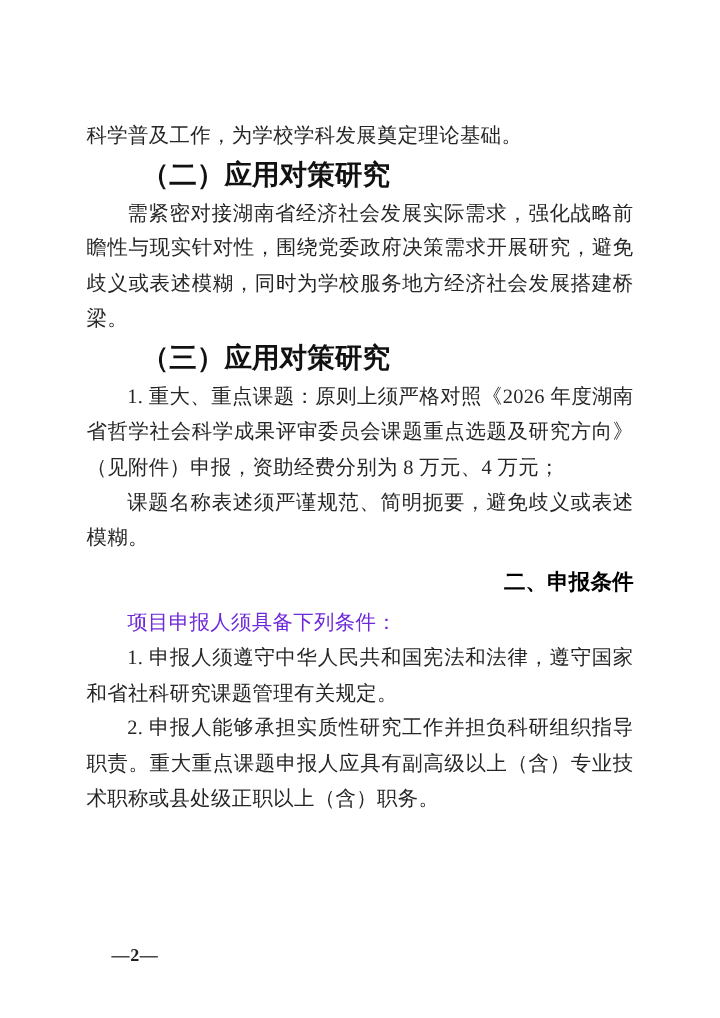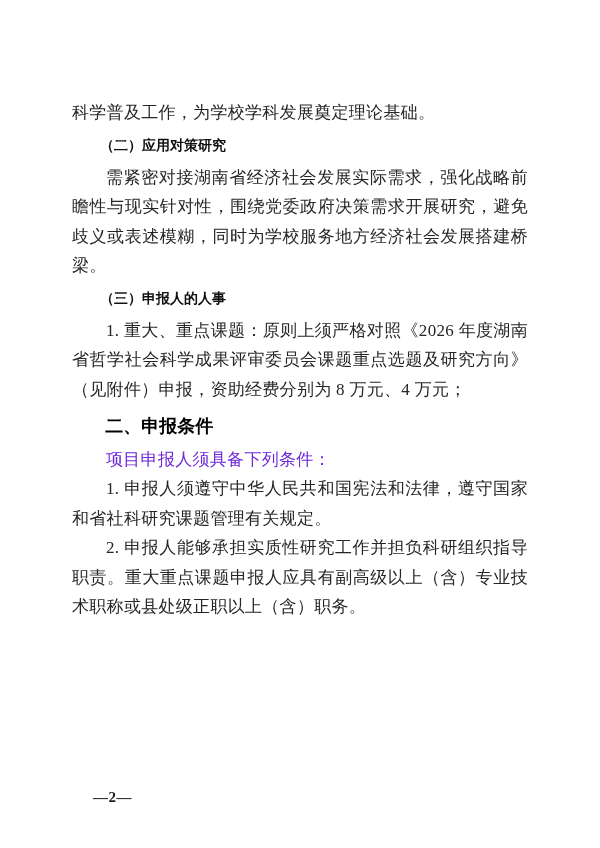--- a/index.html
+++ b/index.html
@@ -33,56 +33,58 @@
   }
   p.ind {
     text-indent: 2em;
   }
   p.bold {
     font-weight: normal;
     color: #6d28d9;
   }
   h3.kai {
     margin: 4px 0 2px 0;
-    font-size: 14px;
+    font-size: 23px;
     line-height: 29.4px;
     font-weight: bold;
     text-indent: 2em;
     color: #111;
     font-family: "Liberation Serif", "DejaVu Serif", serif;
   }
   h2.hei {
     margin: 7px 0 4px 0;
     font-size: 18px;
     line-height: 30px;
     font-weight: bold;
     text-indent: 1.85em;
     color: #000;
     font-family: "Liberation Sans", "DejaVu Sans", sans-serif;
+    text-align: right;
   }
   .footer {
     position: absolute;
     left: 93px;
     top: 789px;
     font-size: 15px;
     font-weight: bold;
     letter-spacing: 0.5px;
     color: #222;
     font-family: "Liberation Serif", "DejaVu Serif", serif;
   }
 </style>
 </head>
 <body>
 
 <div class="page">
   <div class="content">
     <p class="body">科学普及工作，为学校学科发展奠定理论基础。</p>
     <h3 class="kai">（二）应用对策研究</h3>
     <p class="body ind">需紧密对接湖南省经济社会发展实际需求，强化战略前瞻性与现实针对性，围绕党委政府决策需求开展研究，避免歧义或表述模糊，同时为学校服务地方经济社会发展搭建桥梁。</p>
-    <h3 class="kai">（三）申报人的人事</h3>
+    <h3 class="kai">（三）应用对策研究</h3>
     <p class="body ind">1. 重大、重点课题：原则上须严格对照《2026 年度湖南省哲学社会科学成果评审委员会课题重点选题及研究方向》（见附件）申报，资助经费分别为 8 万元、4 万元；</p>
+    <p class="body ind">课题名称表述须严谨规范、简明扼要，避免歧义或表述模糊。</p>
     <h2 class="hei">二、申报条件</h2>
     <p class="body ind bold">项目申报人须具备下列条件：</p>
     <p class="body ind">1. 申报人须遵守中华人民共和国宪法和法律，遵守国家和省社科研究课题管理有关规定。</p>
     <p class="body ind">2. 申报人能够承担实质性研究工作并担负科研组织指导职责。重大重点课题申报人应具有副高级以上（含）专业技术职称或县处级正职以上（含）职务。</p>
   </div>
   <div class="footer">—2—</div>
 </div>
 
 </body></html>

